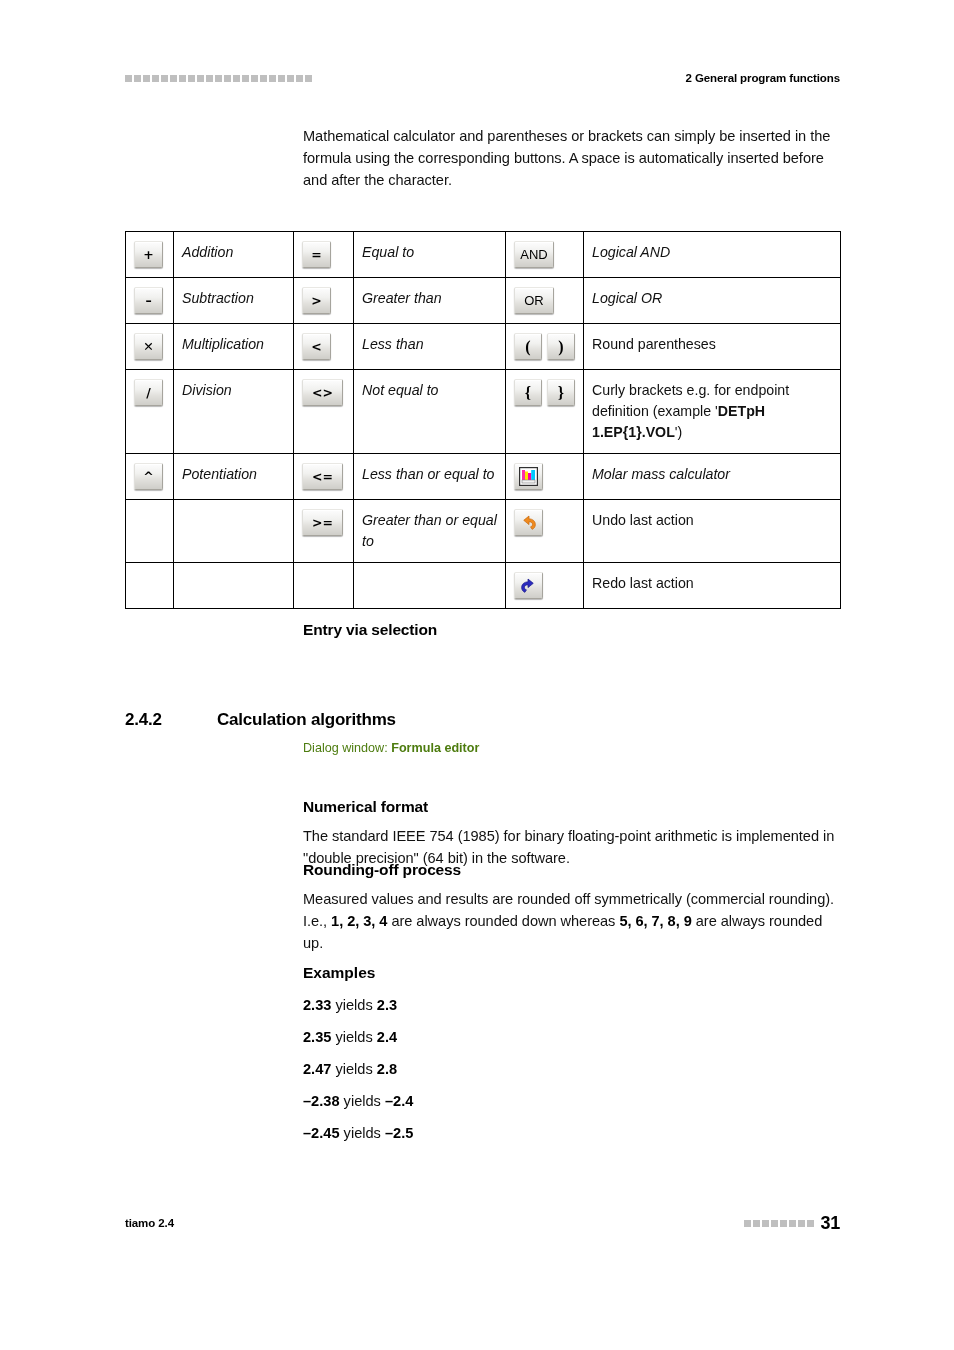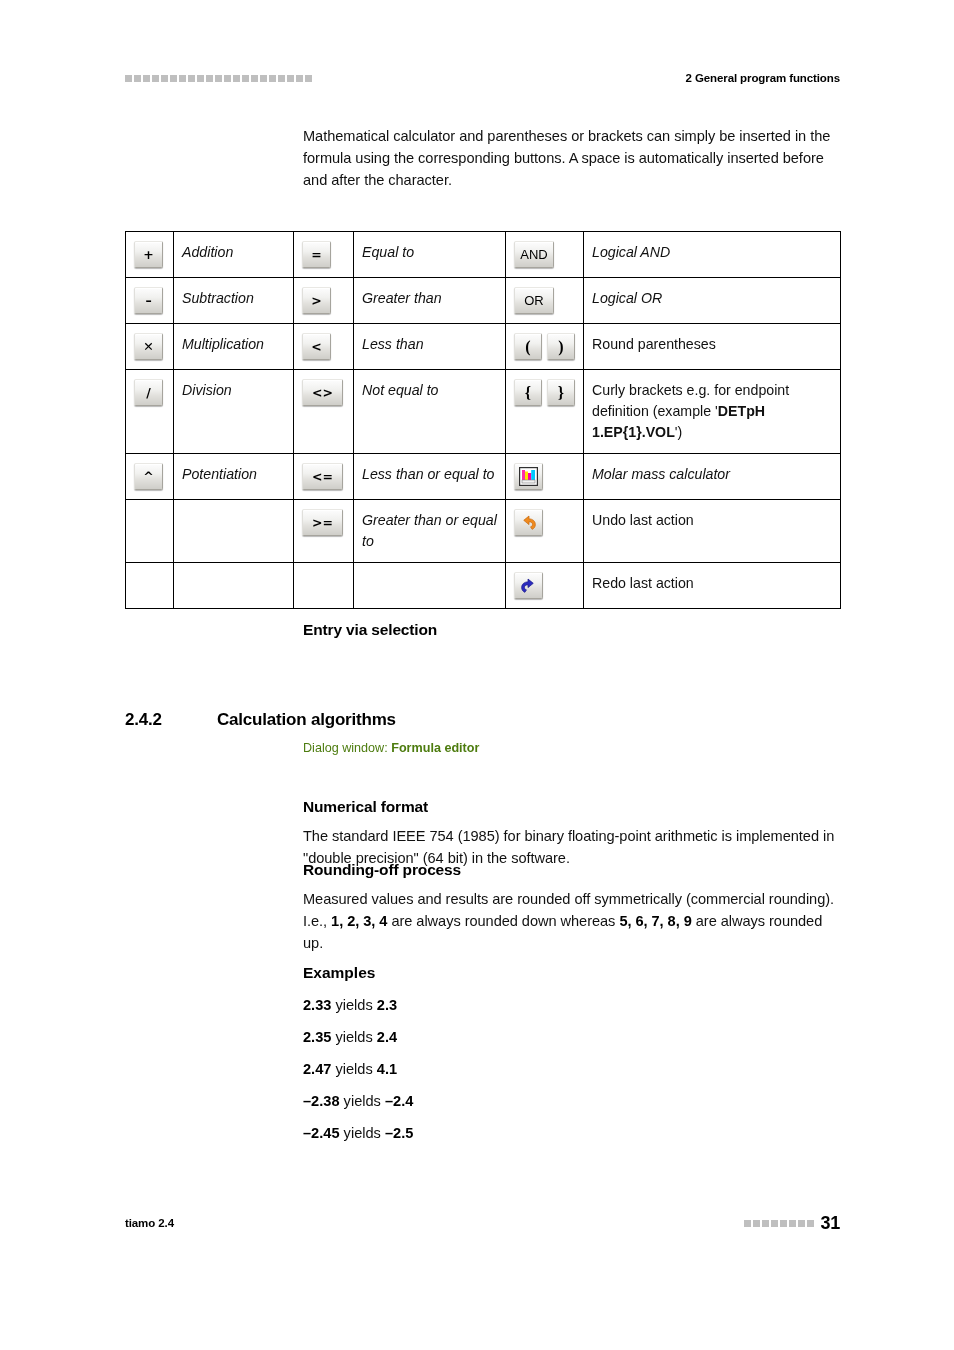--- a/index.html
+++ b/index.html
@@ -394,21 +394,21 @@
   <div class="sec-rounding">
     <h3 class="sub">Rounding-off process</h3>
     <p class="body"><span>Measured values and results are rounded off symmetrically (commercial rounding). I.e., </span><b>1, 2, 3, 4</b><span> are always rounded down whereas </span><b>5, 6, 7, 8, 9</b><span> are always rounded up.</span></p>
   </div>
 
   <div class="sec-examples">
     <h3 class="examples-h">Examples</h3>
     <div id="examples-list">
         <div class="ex-line"><b>2.33</b><span> yields </span><b>2.3</b></div>
         <div class="ex-line"><b>2.35</b><span> yields </span><b>2.4</b></div>
-        <div class="ex-line"><b>2.47</b><span> yields </span><b>4.1</b></div>
+        <div class="ex-line"><b>2.47</b><span> yields </span><b>2.8</b></div>
         <div class="ex-line"><b>–2.38</b><span> yields </span><b>–2.4</b></div>
         <div class="ex-line"><b>–2.45</b><span> yields </span><b>–2.5</b></div>
       </div>
   </div>
 
   <div class="page-footer">
     <div class="footer-left">tiamo 2.4</div>
     <div class="footer-right">
       <div class="sq-row" id="footer-squares">
           <span class="sq"></span>

